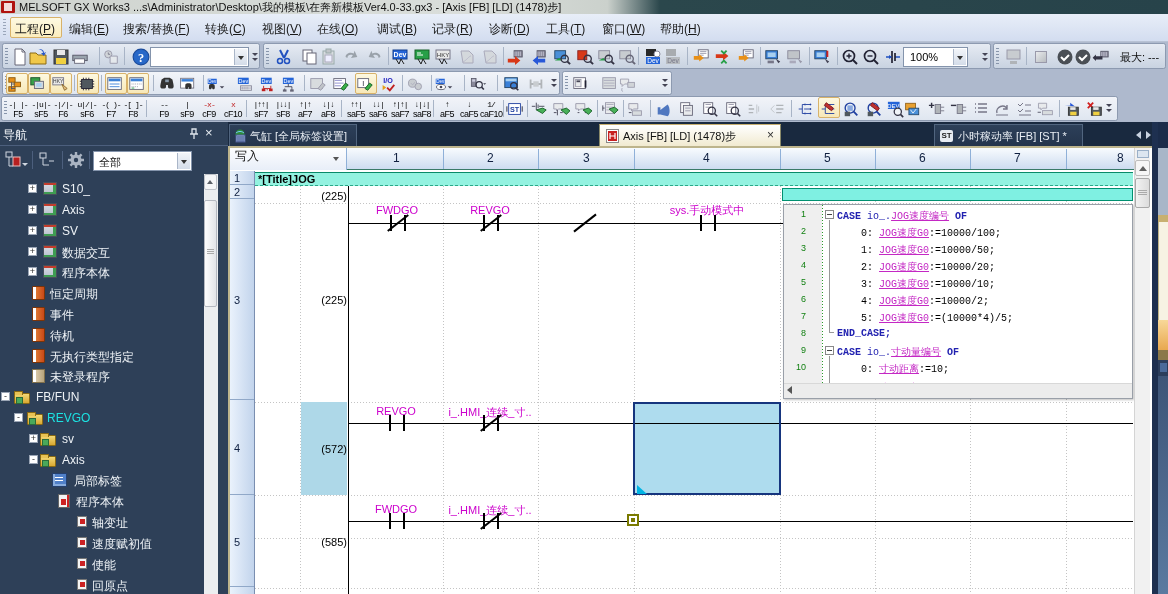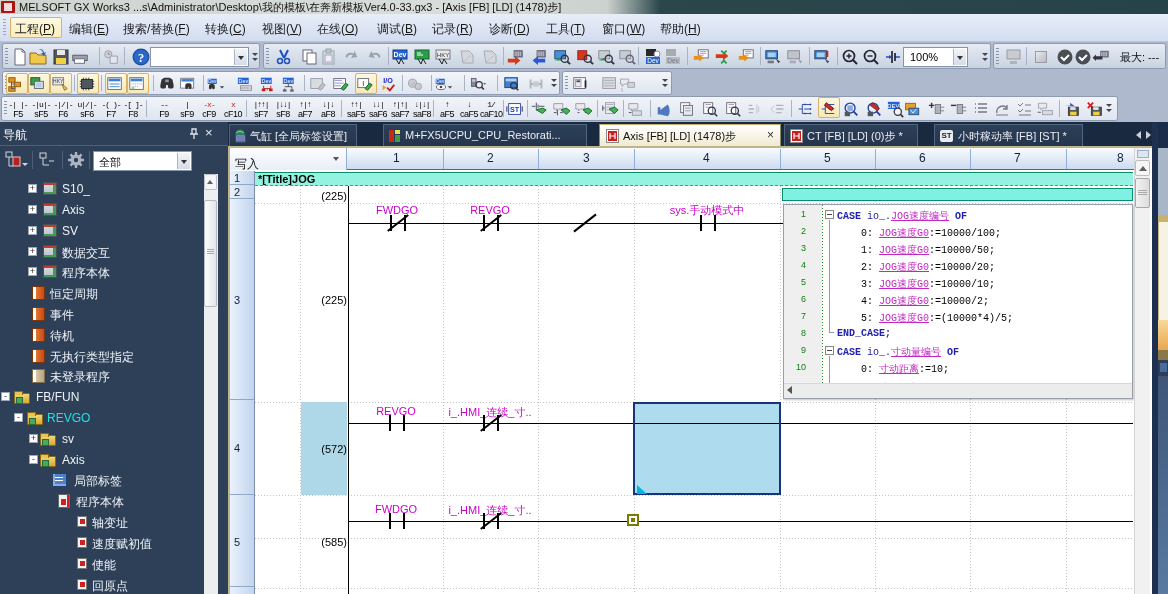--- a/index.html
+++ b/index.html
@@ -690,44 +690,28 @@
 <div id="tabbar" class="ab">
 <div class="tab" style="left:229px;width:128px">
       <svg style="position:absolute;left:3px;top:4px" width="14" height="14" viewBox="0 0 14 14">
         <circle cx="7" cy="5" r="4.5" fill="#2e8c3c"></circle>
         <path d="M3 4c2-2 6-2 8 0" stroke="#7ac8ff" fill="none"></path>
         <rect x="3" y="6" width="9" height="7" fill="#9cb4e0" stroke="#4a5a90"></rect>
         <path d="M4 8h7M4 10h7M4 12h7" stroke="#3a4a80"></path>
       </svg>
       <span style="position:absolute;left:20px;top:4px">气缸 [全局标签设置]</span>
     </div>
-<div class="tab" style="left:383px;width:204px">
-      <svg style="position:absolute;left:4px;top:4px" width="13" height="14" viewBox="0 0 13 14">
-        <rect x="1" y="1" width="5" height="12" fill="#c82818"></rect>
-        <rect x="7" y="1" width="5" height="4" fill="#e8e050"></rect>
-        <rect x="7" y="6" width="5" height="7" fill="#38a048"></rect>
-      </svg>
-      <span style="position:absolute;left:21px;top:4px">M+FX5UCPU_CPU_Restorati...</span>
-    </div>
 <div class="tab act" style="left:599px;width:182px">
       <svg style="position:absolute;left:6px;top:4px" width="13" height="14" viewBox="0 0 13 14">
         <rect x="0.5" y="0.5" width="12" height="13" fill="#fff" stroke="#888"></rect>
         <rect x="2" y="2" width="9" height="10" fill="#c82020"></rect>
         <path d="M4 4v6M9 4v6M4 7h5" stroke="#fff" stroke-width="1.2"></path>
       </svg>
       <span style="position:absolute;left:23px;top:4px">Axis [FB] [LD] (1478)步</span>
       <span style="position:absolute;right:6px;top:3px;font-size:12px;color:#333">×</span>
-    </div>
-<div class="tab" style="left:784px;width:134px">
-      <svg style="position:absolute;left:5px;top:4px" width="13" height="14" viewBox="0 0 13 14">
-        <rect x="0.5" y="0.5" width="12" height="13" fill="#fff" stroke="#888"></rect>
-        <rect x="2" y="2" width="9" height="10" fill="#c82020"></rect>
-        <path d="M4 4v6M9 4v6M4 7h5" stroke="#fff" stroke-width="1.2"></path>
-      </svg>
-      <span style="position:absolute;left:22px;top:4px">CT [FB] [LD] (0)步 *</span>
     </div>
 <div class="tab" style="left:934px;width:149px">
       <span style="position:absolute;left:5px;top:5px;width:13px;height:12px;background:#e8ecf2;color:#222;font-size:8px;font-weight:bold;text-align:center;line-height:12px;border-radius:2px">ST</span>
       <span style="position:absolute;left:23px;top:4px">小时稼动率 [FB] [ST] *</span>
     </div>
 <div class="ab" style="left:1136px;top:9px;width:0;height:0;border-top:4px solid transparent;border-bottom:4px solid transparent;border-right:5px solid #c8d2e0"></div>
 <div class="ab" style="left:1146px;top:9px;width:0;height:0;border-top:4px solid transparent;border-bottom:4px solid transparent;border-left:5px solid #c8d2e0"></div>
 <div class="tri" style="left:1157px;top:11px;border-top-color:#c8d2e0"></div>
 <div class="ab" style="left:1162px;top:2px;width:6px;height:18px;background:#8fa0b8"></div>
 </div>
@@ -861,21 +845,21 @@
       </div>
 <div class="trow" style="left:0;top:453px">
         <span class="i-leaf" style="left:77px;top:4px"></span>
         <span style="position:absolute;left:92px;top:3px">回原点</span>
       </div>
 </div>
 </div>
 <div id="editor" class="ab">
 
 <div class="ab" style="left:0;top:0;width:904px;height:22px;background:linear-gradient(#f8fbfe,#cddcf0);border-bottom:1px solid #3a7a68"></div>
-<div class="ab" style="left:0;top:0;width:117px;height:22px;background:linear-gradient(#fdfeff,#e8eef8);border-right:1px solid #8fb0d8;font-size:12px;color:#111;padding:8px 0 0 5px">写入</div>
+<div class="ab" style="left:0;top:0;width:117px;height:22px;background:linear-gradient(#fdfeff,#e8eef8);border-right:1px solid #8fb0d8;font-size:12px;color:#111;padding:0 0 0 5px">写入</div>
 <div class="tri" style="left:103px;top:9px;border-top-color:#555"></div>
 <div class="ab" style="left:163px;top:3px;width:12px;font-size:12px;color:#102040">1</div>
 <div class="ab" style="left:257px;top:3px;width:12px;font-size:12px;color:#102040">2</div>
 <div class="ab" style="left:353px;top:3px;width:12px;font-size:12px;color:#102040">3</div>
 <div class="ab" style="left:473px;top:3px;width:12px;font-size:12px;color:#102040">4</div>
 <div class="ab" style="left:594px;top:3px;width:12px;font-size:12px;color:#102040">5</div>
 <div class="ab" style="left:689px;top:3px;width:12px;font-size:12px;color:#102040">6</div>
 <div class="ab" style="left:784px;top:3px;width:12px;font-size:12px;color:#102040">7</div>
 <div class="ab" style="left:887px;top:3px;width:12px;font-size:12px;color:#102040">8</div>
 <div class="ab" style="left:213px;top:1px;width:1px;height:20px;background:#8fb0d8"></div>

